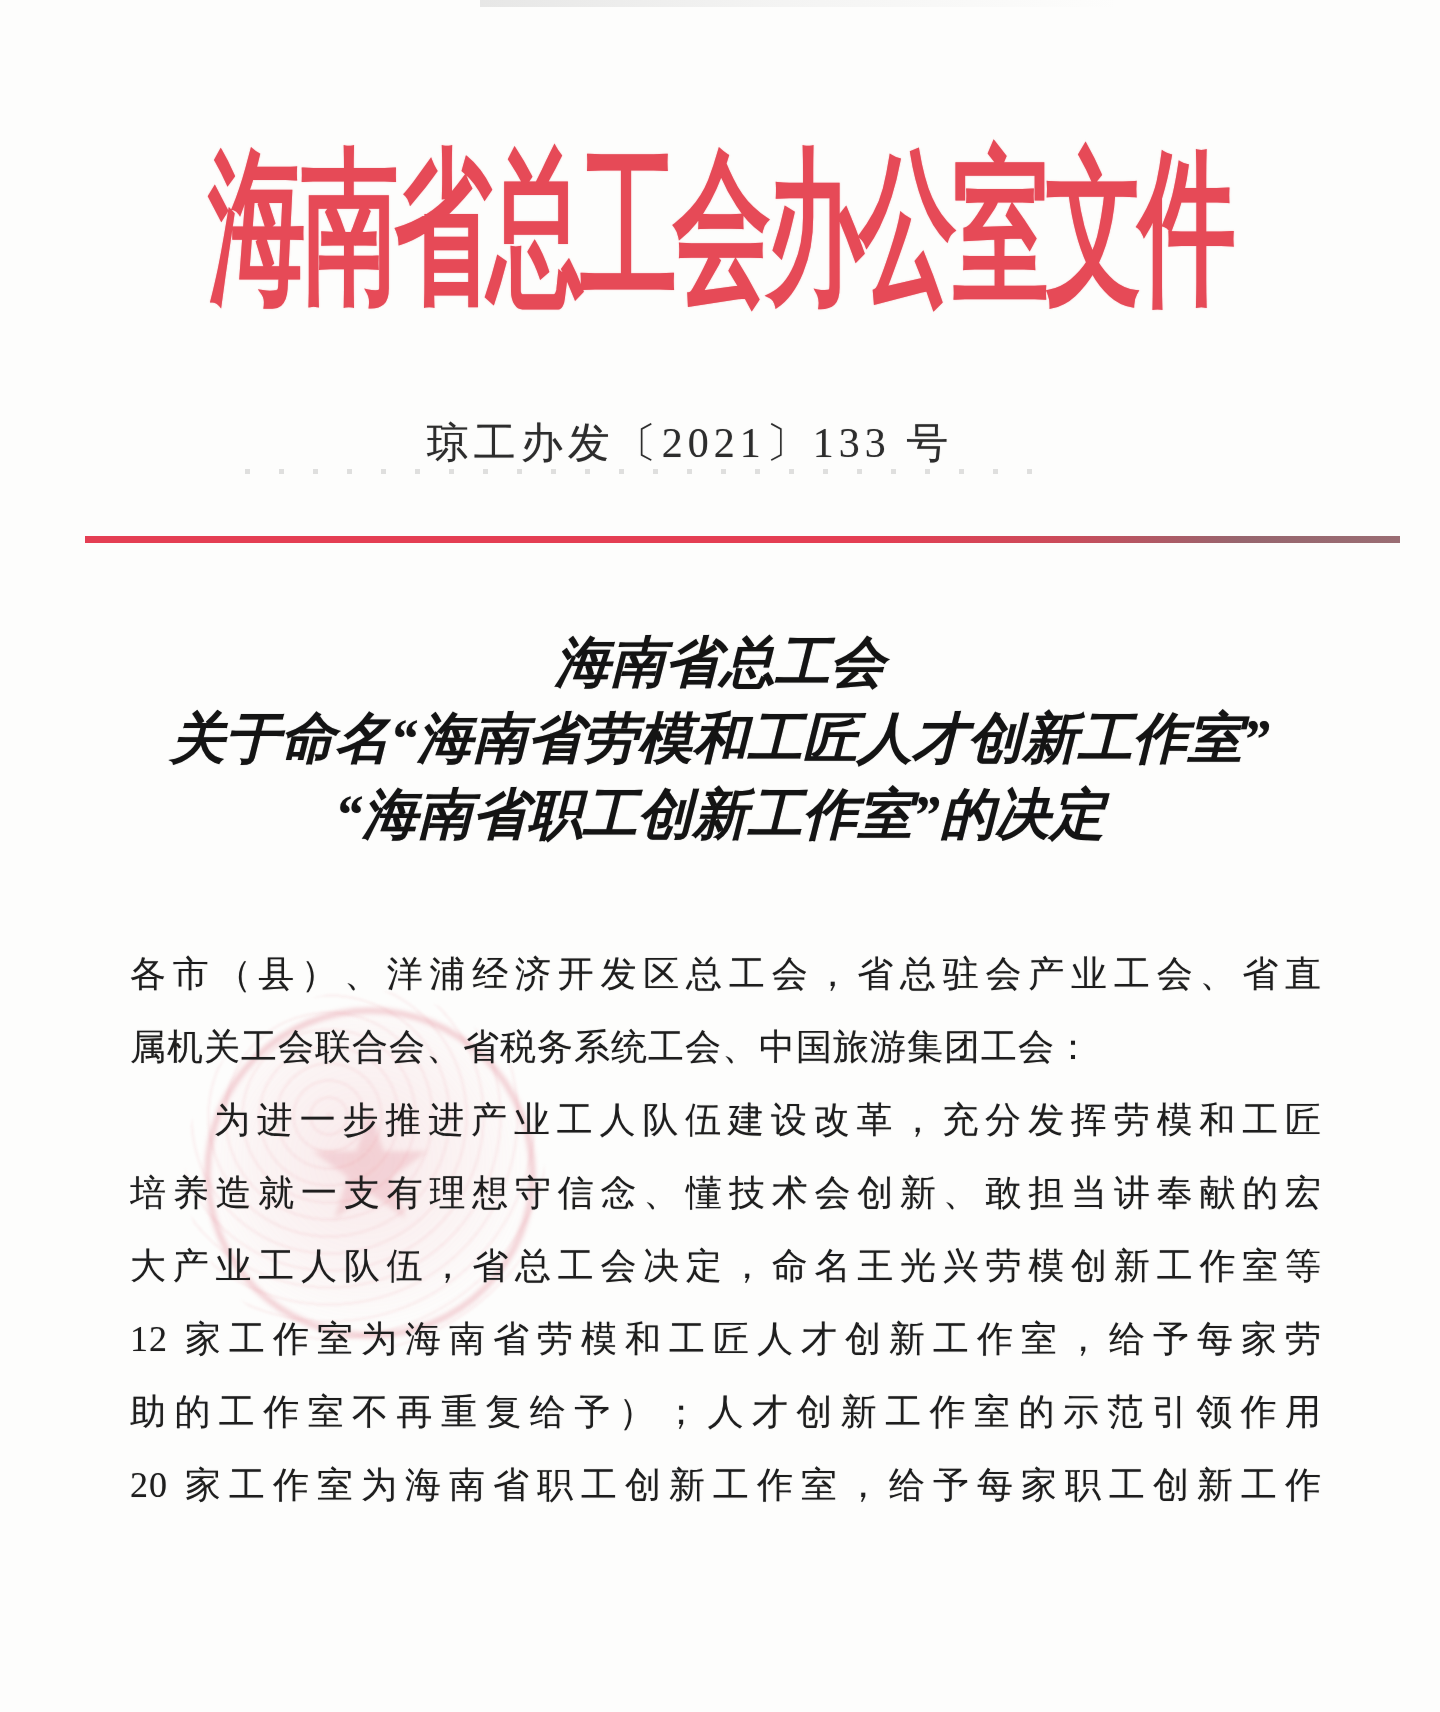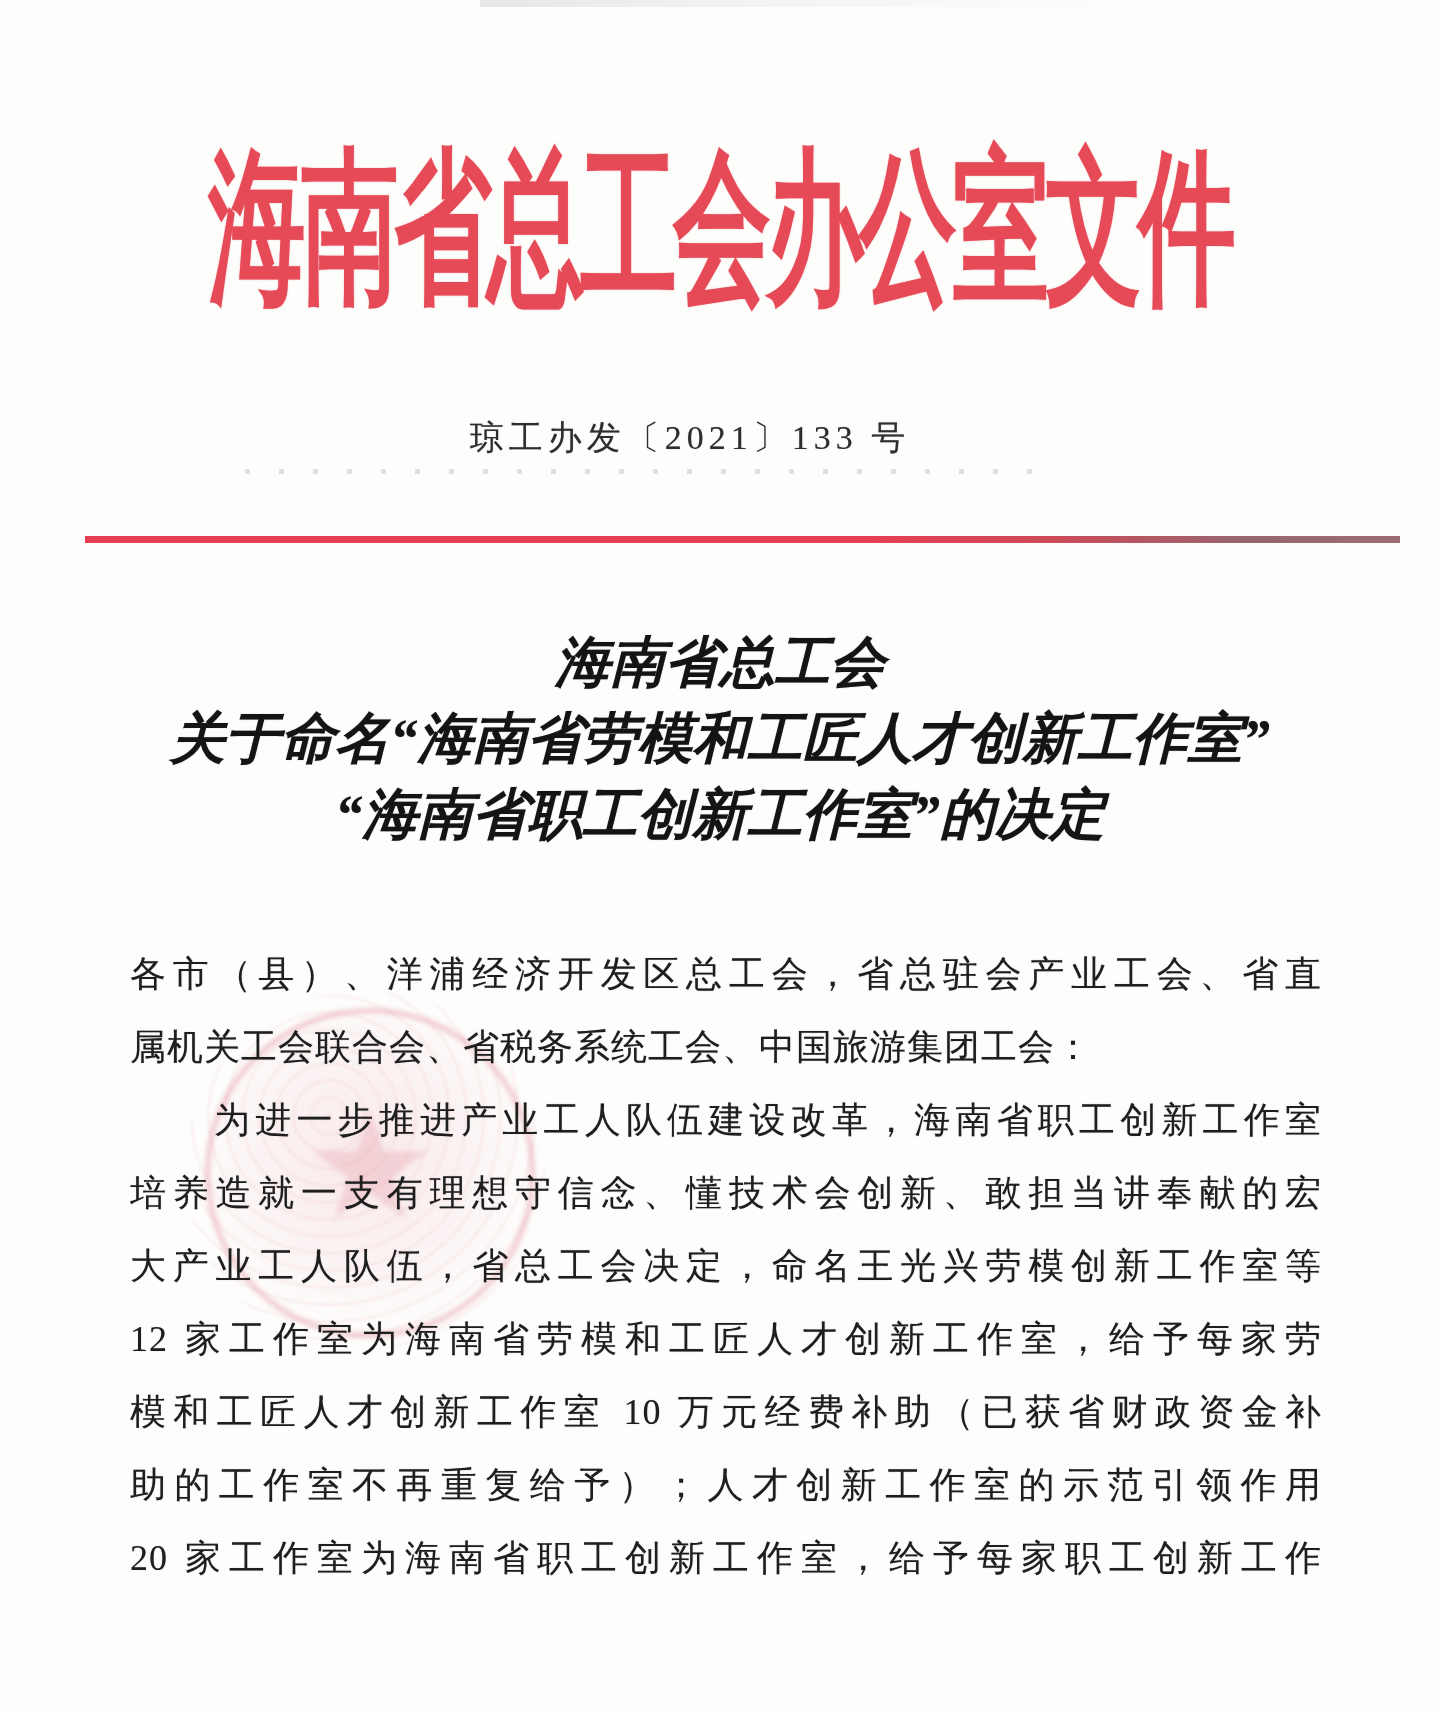--- a/index.html
+++ b/index.html
@@ -44,21 +44,21 @@
     text-shadow: 0 0 1px rgba(230,74,87,0.55);
   }
 
   
   .doc-number {
     position: absolute;
     top: 415px;
     left: 0;
     width: 1380px;
     text-align: center;
-    font-size: 34px;
+    font-size: 42px;
     letter-spacing: 5px;
     color: #2d2d2d;
     text-shadow: 0 0 1px rgba(40,40,40,0.4);
     filter: blur(0.3px);
   }
 
   
   .speck-row {
     position: absolute;
     top: 469px;
@@ -184,22 +184,21 @@
   </div>
 
   <div class="seal-speckle"></div>
   <div class="seal">
     <span class="seal-star">★</span>
   </div>
 
   <div class="doc-body">
     <div class="b-line" style="color: rgb(30, 30, 30);">各市（县）、洋浦经济开发区总工会，省总驻会产业工会、省直</div>
     <div class="b-line short" style="color: rgb(30, 30, 30);">属机关工会联合会、省税务系统工会、中国旅游集团工会：</div>
-    <div class="b-line indent" style="color: rgb(30, 30, 30);">为进一步推进产业工人队伍建设改革，海南省职工创新工作室</div>
+    <div class="b-line indent" style="color: rgb(30, 30, 30);">为进一步推进产业工人队伍建设改革，充分发挥劳模和工匠</div>
     <div class="b-line" style="color: rgb(30, 30, 30);">培养造就一支有理想守信念、懂技术会创新、敢担当讲奉献的宏</div>
     <div class="b-line" style="color: rgb(30, 30, 30);">大产业工人队伍，省总工会决定，命名王光兴劳模创新工作室等</div>
     <div class="b-line" style="color: rgb(30, 30, 30);">12 家工作室为海南省劳模和工匠人才创新工作室，给予每家劳</div>
-    <div class="b-line" style="color: rgb(30, 30, 30);">模和工匠人才创新工作室 10 万元经费补助（已获省财政资金补</div>
     <div class="b-line" style="color: rgb(30, 30, 30);">助的工作室不再重复给予）；人才创新工作室的示范引领作用</div>
     <div class="b-line" style="color: rgb(30, 30, 30);">20 家工作室为海南省职工创新工作室，给予每家职工创新工作</div>
   </div>
 
 </div>
 
 </body></html>

